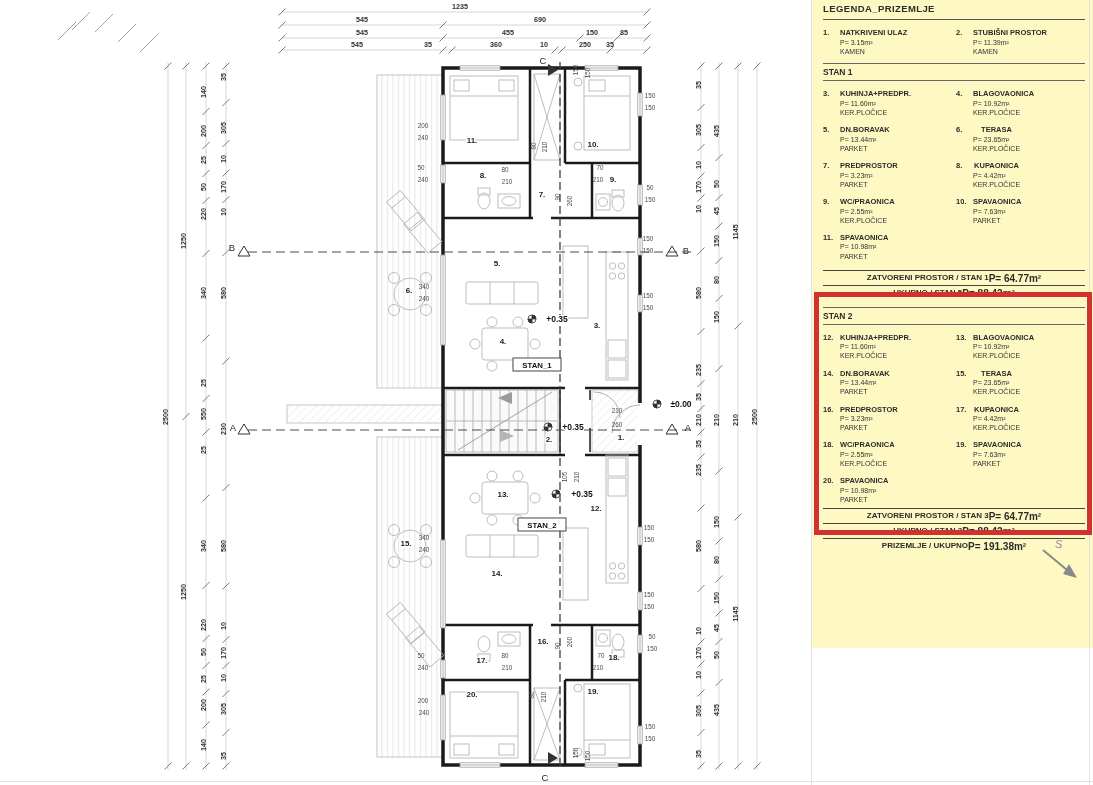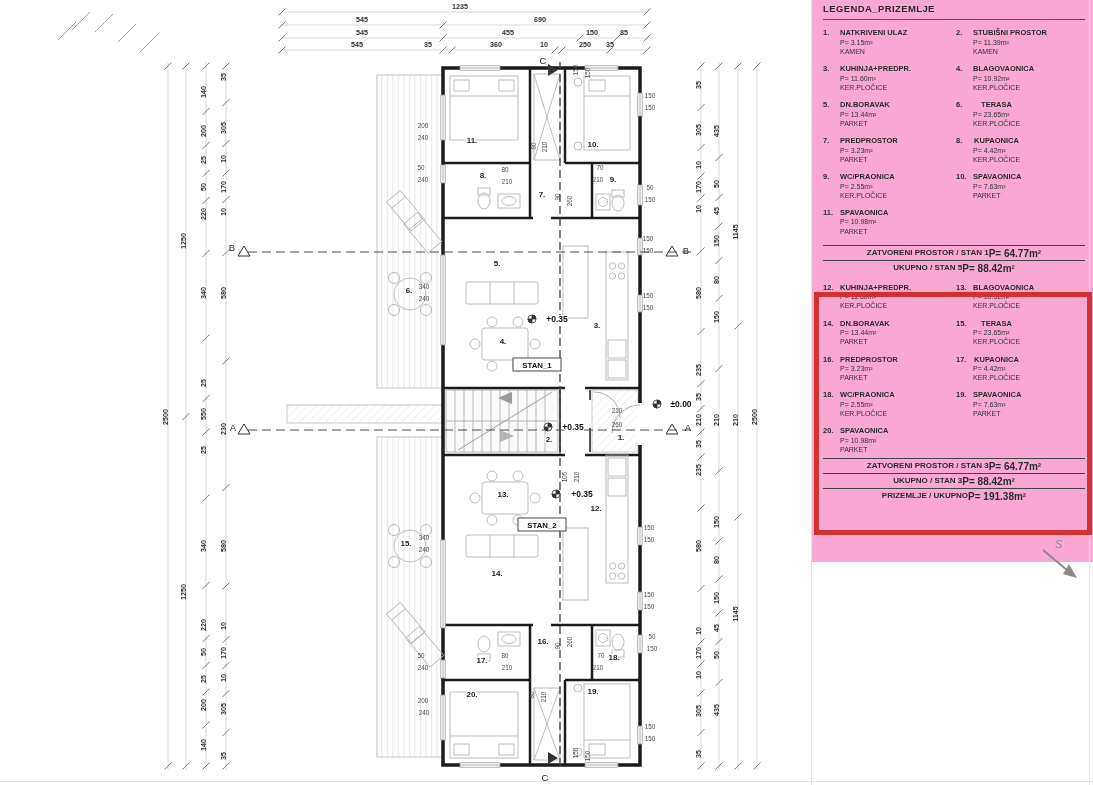--- a/index.html
+++ b/index.html
@@ -11,21 +11,21 @@
   .dim{font-size:6.3px;fill:#4a4a4a;text-anchor:middle;}
   .lg{font-size:7.2px;fill:#303030;font-weight:bold;}
   .room{font-size:8px;font-weight:bold;fill:#1d1d1d;text-anchor:middle;
         paint-order:stroke;stroke:#ffffff;stroke-width:2.5px;}
   .elev{font-size:8.5px;font-weight:bold;fill:#111;text-anchor:middle;
         paint-order:stroke;stroke:#fff;stroke-width:2px;}
   .sec{font-size:9.5px;fill:#2a2a2a;text-anchor:middle;}
   .unit{font-size:7.8px;font-weight:bold;fill:#111;text-anchor:middle;}
   .unitbox{fill:#ffffff;stroke:#333;stroke-width:0.9;}
   
-  #legend{position:absolute;left:812px;top:0;width:281px;height:562px;background:#f9a8d4;
+  #legend{position:absolute;left:812px;top:0;width:281px;height:648px;background:#fef9c3;
           box-sizing:border-box;padding:3px 8px 0 11px;font-size:7px;color:#2b2b2b;}
   .lg-title{font-size:9.5px;font-weight:bold;letter-spacing:.4px;border-bottom:1.3px solid #555;
             padding-bottom:5px;margin-bottom:7px;}
   .sect-h{font-size:8.5px;font-weight:bold;border-top:1.3px solid #666;border-bottom:1.3px solid #666;
           padding:3px 0;margin-top:7px;}
   .grid{display:grid;grid-template-columns:1fr 1fr;column-gap:4px;row-gap:8px;margin-top:8px;margin-bottom:4px;}
   .li{display:flex;line-height:1.3;}
   .li .num{width:17px;font-weight:bold;font-size:7.5px;flex:none;}
   .li .body{display:flex;flex-direction:column;}
   .li .nm{font-weight:bold;font-size:7.5px;text-align:center;}
@@ -596,20 +596,21 @@
         <div class="li">
           <span class="num">2.</span>
           <span class="body">
             <span class="nm">STUBIŠNI PROSTOR</span>
             <span class="ar">P= 11.39m²</span>
             <span class="fl">KAMEN</span>
           </span>
         </div>
       </div>
 
+    <div class="sect-h">STAN 1</div>
     <div class="grid" id="grid-stan1">
         <div class="li">
           <span class="num">3.</span>
           <span class="body">
             <span class="nm">KUHINJA+PREDPR.</span>
             <span class="ar">P= 11.60m²</span>
             <span class="fl">KER.PLOČICE</span>
           </span>
         </div>
         <div class="li">
@@ -682,20 +683,21 @@
       <div class="tot">
         <span>ZATVORENI PROSTOR / STAN 1</span>
         <span class="tv">P= 64.77m²</span>
       </div>
       <div class="tot">
         <span>UKUPNO / STAN 5</span>
         <span class="tv">P= 88.42m²</span>
       </div>
     </div>
 
+    <div class="sect-h">STAN 2</div>
     <div class="grid" id="grid-stan2">
         <div class="li">
           <span class="num">12.</span>
           <span class="body">
             <span class="nm">KUHINJA+PREDPR.</span>
             <span class="ar">P= 11.60m²</span>
             <span class="fl">KER.PLOČICE</span>
           </span>
         </div>
         <div class="li">

